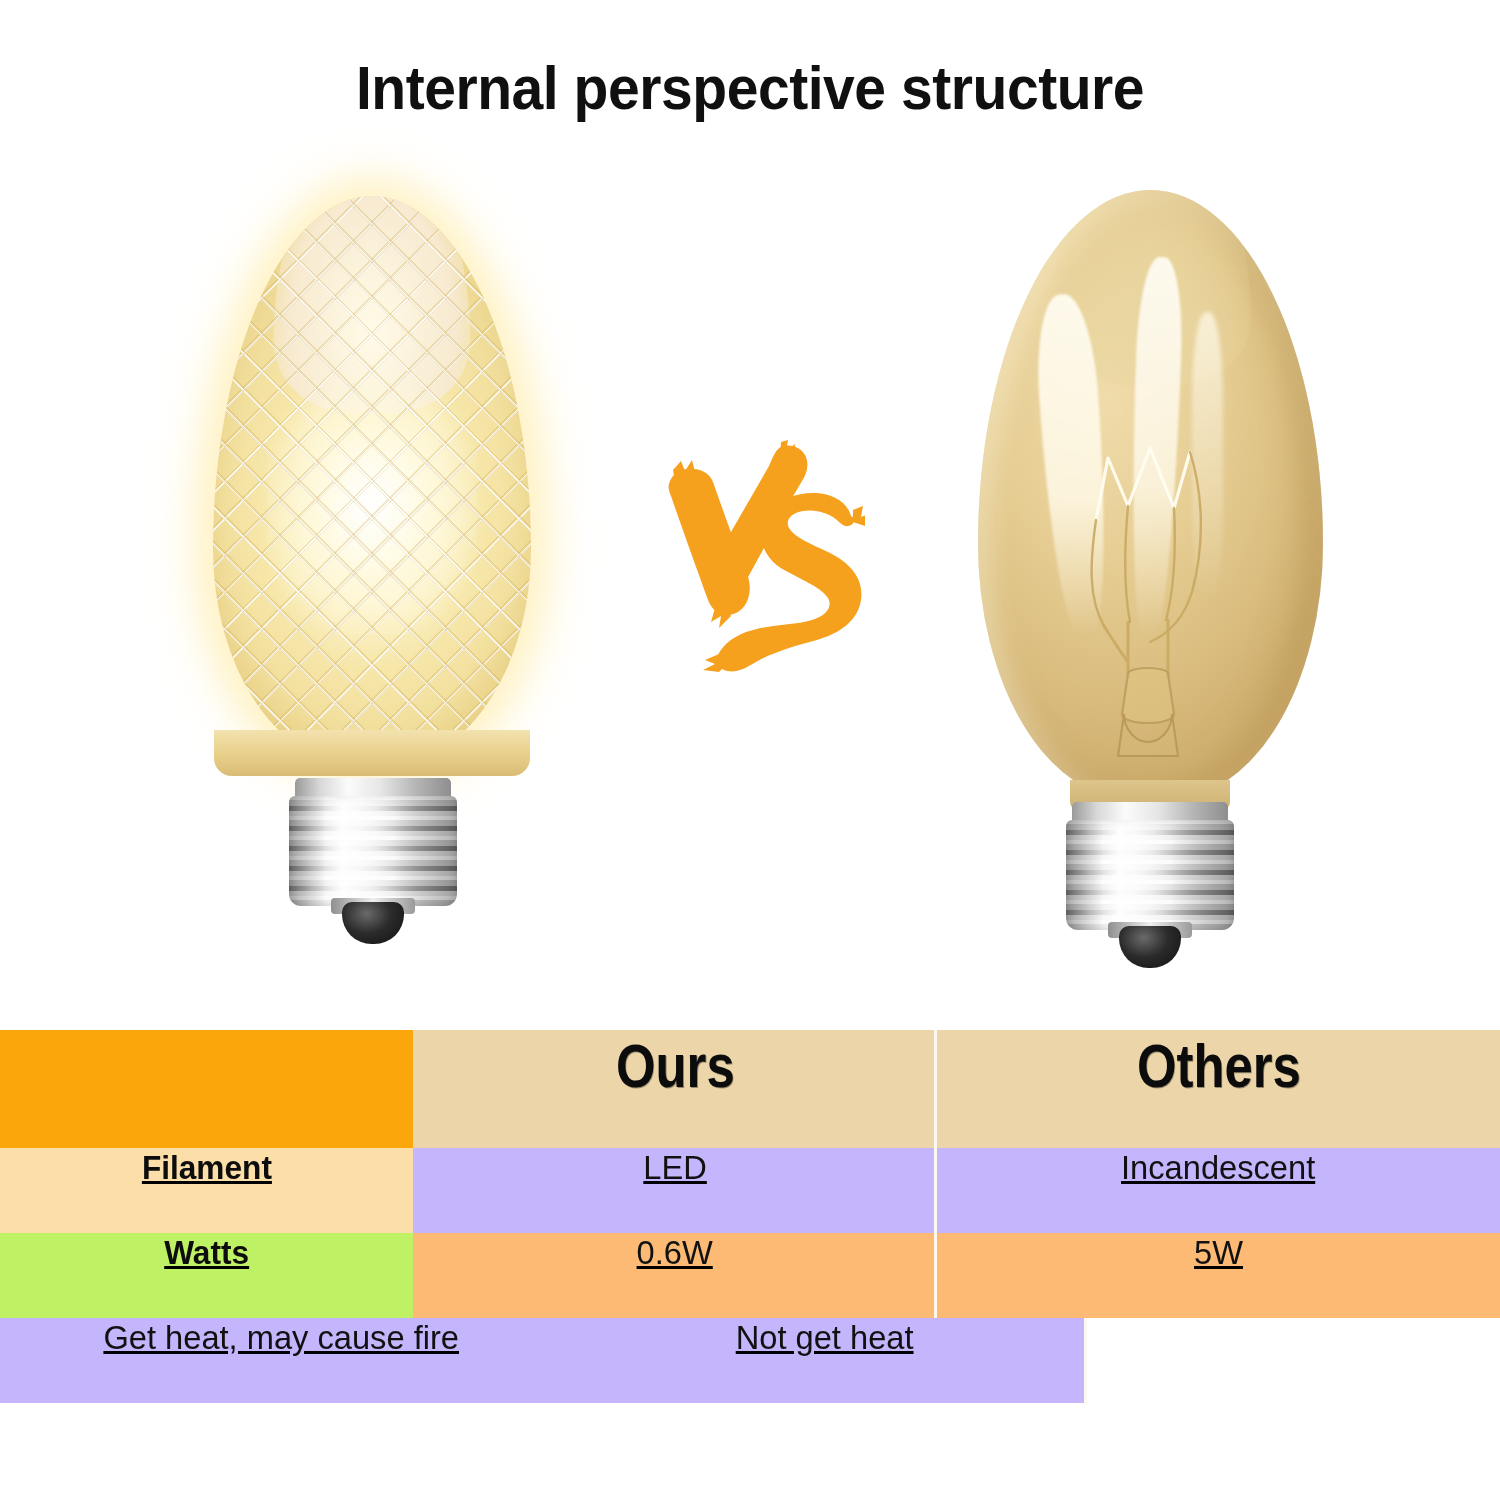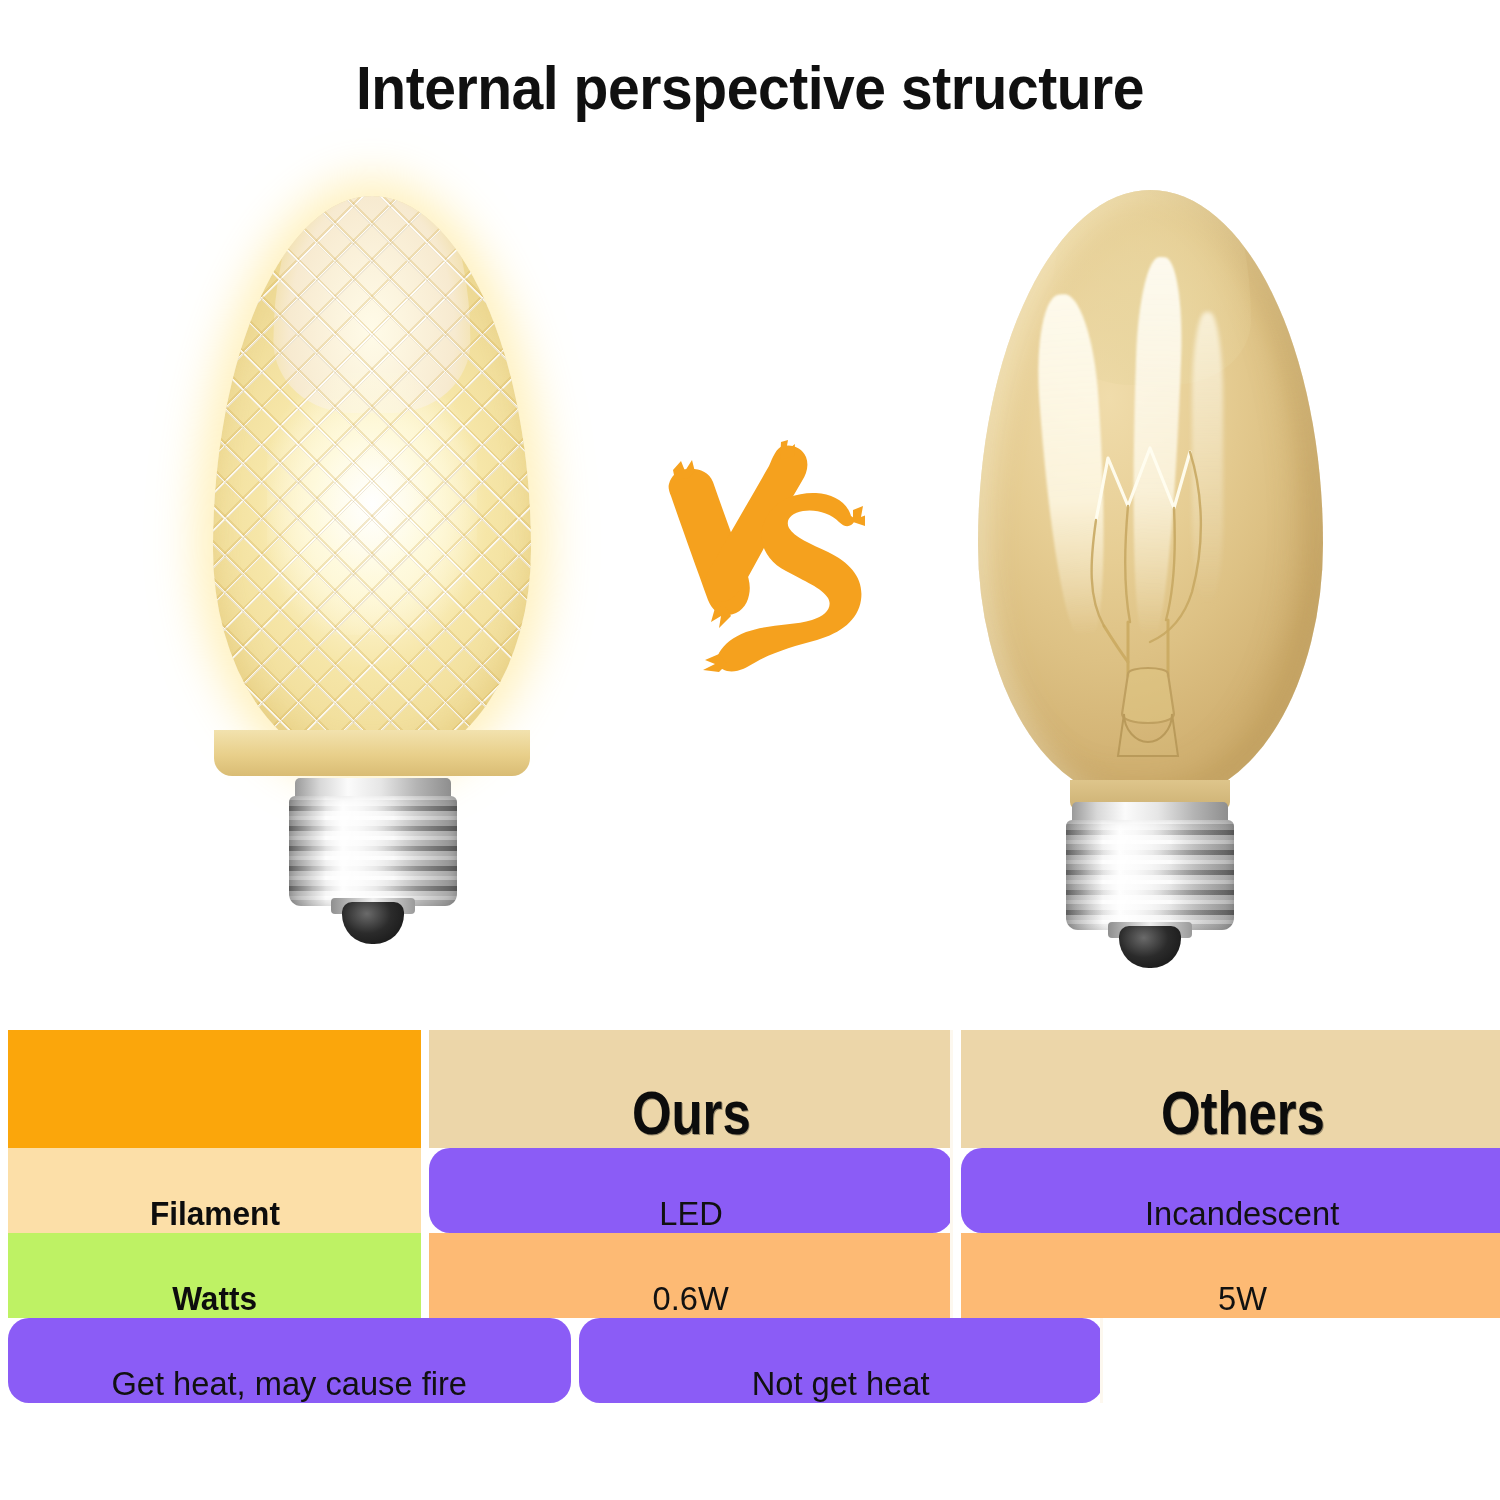--- a/index.html
+++ b/index.html
@@ -150,39 +150,39 @@
   .inc-rim {
     position:absolute; left:110px; top:600px; width:160px; height:30px;
     background:linear-gradient(180deg,#dec58b 0%, #cdb173 100%);
     border-radius:0 0 8px 8px;
   }
   .inc-base { left:106px; top:622px; }
 
   
   .table { position:absolute; left:0; top:1030px; width:1500px; height:470px; }
   .trow { display:flex; width:1500px; }
-  .tcell { position:relative; display:flex; align-items:flex-end; justify-content:center;margin-left:8px; }
+  .tcell { position:relative; display:flex; align-items:flex-start; justify-content:center; }
   .c-label { width:413px; flex:0 0 413px; }
   .c-ours  { width:524px; flex:0 0 524px; }
   .c-others{ width:563px; flex:0 0 563px; }
 
   .row-head { height:118px; }
-  .row-data { height:85px; }
+  .row-data { height:85px;text-decoration:underline; }
 
   .head-label { background:#fba60b; }
   .head-ours, .head-others { background:#ecd6a9; }
   .head-txt {
     font-weight:bold; font-size:62px; color:#0c0c0c;
     transform:scaleX(0.82); letter-spacing:0px; white-space:nowrap;
     text-shadow:1px 1px 0 rgba(0,0,0,.35);
   }
 
   .lab-odd  { background:#fcdfa8; }
   .lab-even { background:#bef264; }
-  .val-odd  { background:#8b5cf6;border-radius:21px; }
+  .val-odd  { background:#c4b5fd; }
   .val-even { background:#fdba74; }
 
   .lab-txt {
     font-weight:bold; font-size:34px; color:#0d0d0d;
     transform:scaleX(0.93); white-space:nowrap;
   }
   .val-txt {
     font-weight:normal; font-size:34px; color:#111;
     transform:scaleX(0.96); white-space:nowrap;
   }

